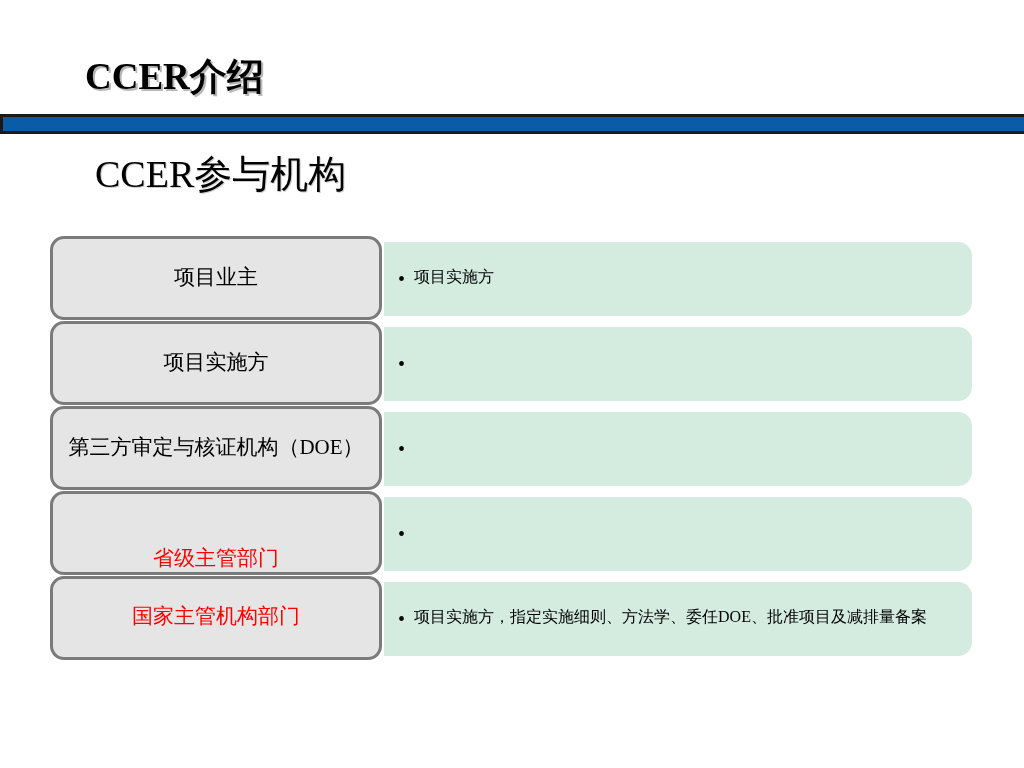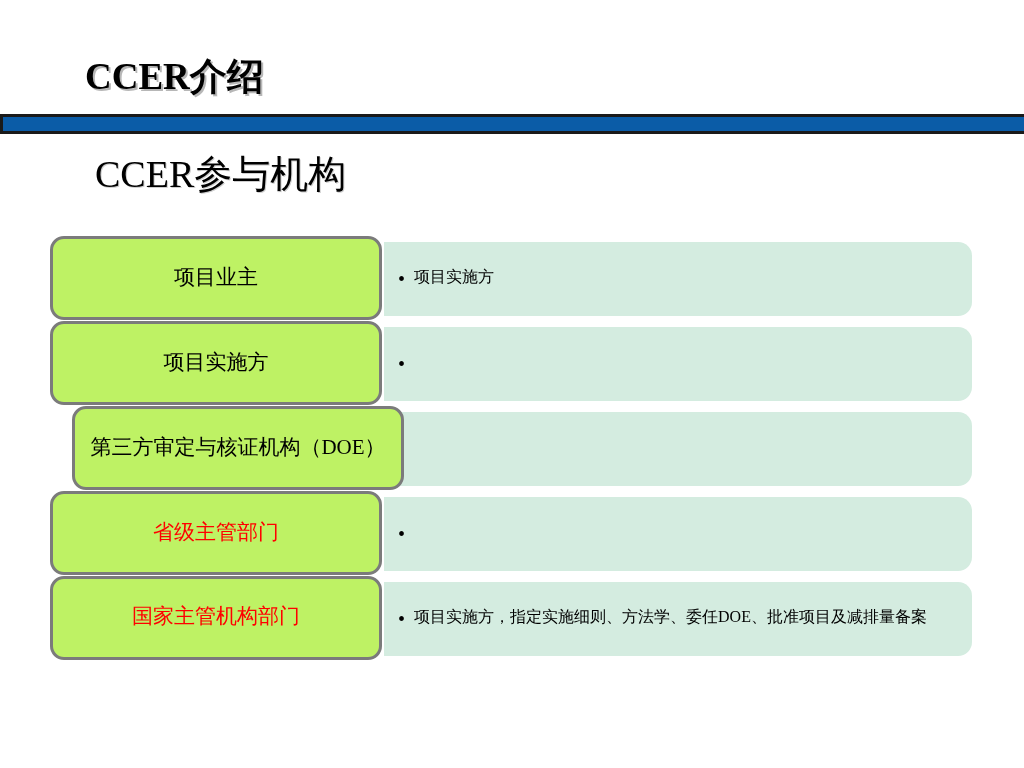--- a/index.html
+++ b/index.html
@@ -81,21 +81,21 @@
     left: 0;
     width: 1024px;
   }
 
   
   .label-box {
     position: absolute;
     left: 50px;
     width: 332px;
     box-sizing: border-box;
-    background: #bef264;
+    background: #e5e5e5;
     border: 3px solid #7b7b7b;
     border-radius: 14px;
     display: flex;
     align-items: center;
     justify-content: center;
     text-align: center;
     z-index: 2;
   }
   .label-box-text {
     font-size: 21px;
@@ -171,32 +171,32 @@
       <span class="label-box-text">项目实施方</span>
     </div>
   </div>
 
   <div class="row" style="top:406px;">
     <div class="bullet-panel" style="top:6px; height:74px;">
       <div class="bullet-row">
         <span class="bullet-dot">•</span>
       </div>
     </div>
-    <div class="label-box" style="top:0px; height:84px;margin-left:22px;">
+    <div class="label-box" style="top:0px; height:84px;">
       <span class="label-box-text">第三方审定与核证机构（DOE）</span>
     </div>
   </div>
 
   <div class="row" style="top:491px;">
     <div class="bullet-panel" style="top:6px; height:74px;">
       <div class="bullet-row">
         <span class="bullet-dot">•</span>
       </div>
     </div>
-    <div class="label-box" style="top:0px; height:84px;">
+    <div class="label-box" style="top:0px; height:84px;align-items:flex-end;">
       <span class="label-box-text accent">省级主管部门</span>
     </div>
   </div>
 
   <div class="row" style="top:576px;">
     <div class="bullet-panel" style="top:6px; height:74px;">
       <div class="bullet-row">
         <span class="bullet-dot">•</span>
         <span class="bullet-text">项目实施方，指定实施细则、方法学、委任DOE、批准项目及减排量备案</span>
       </div>

